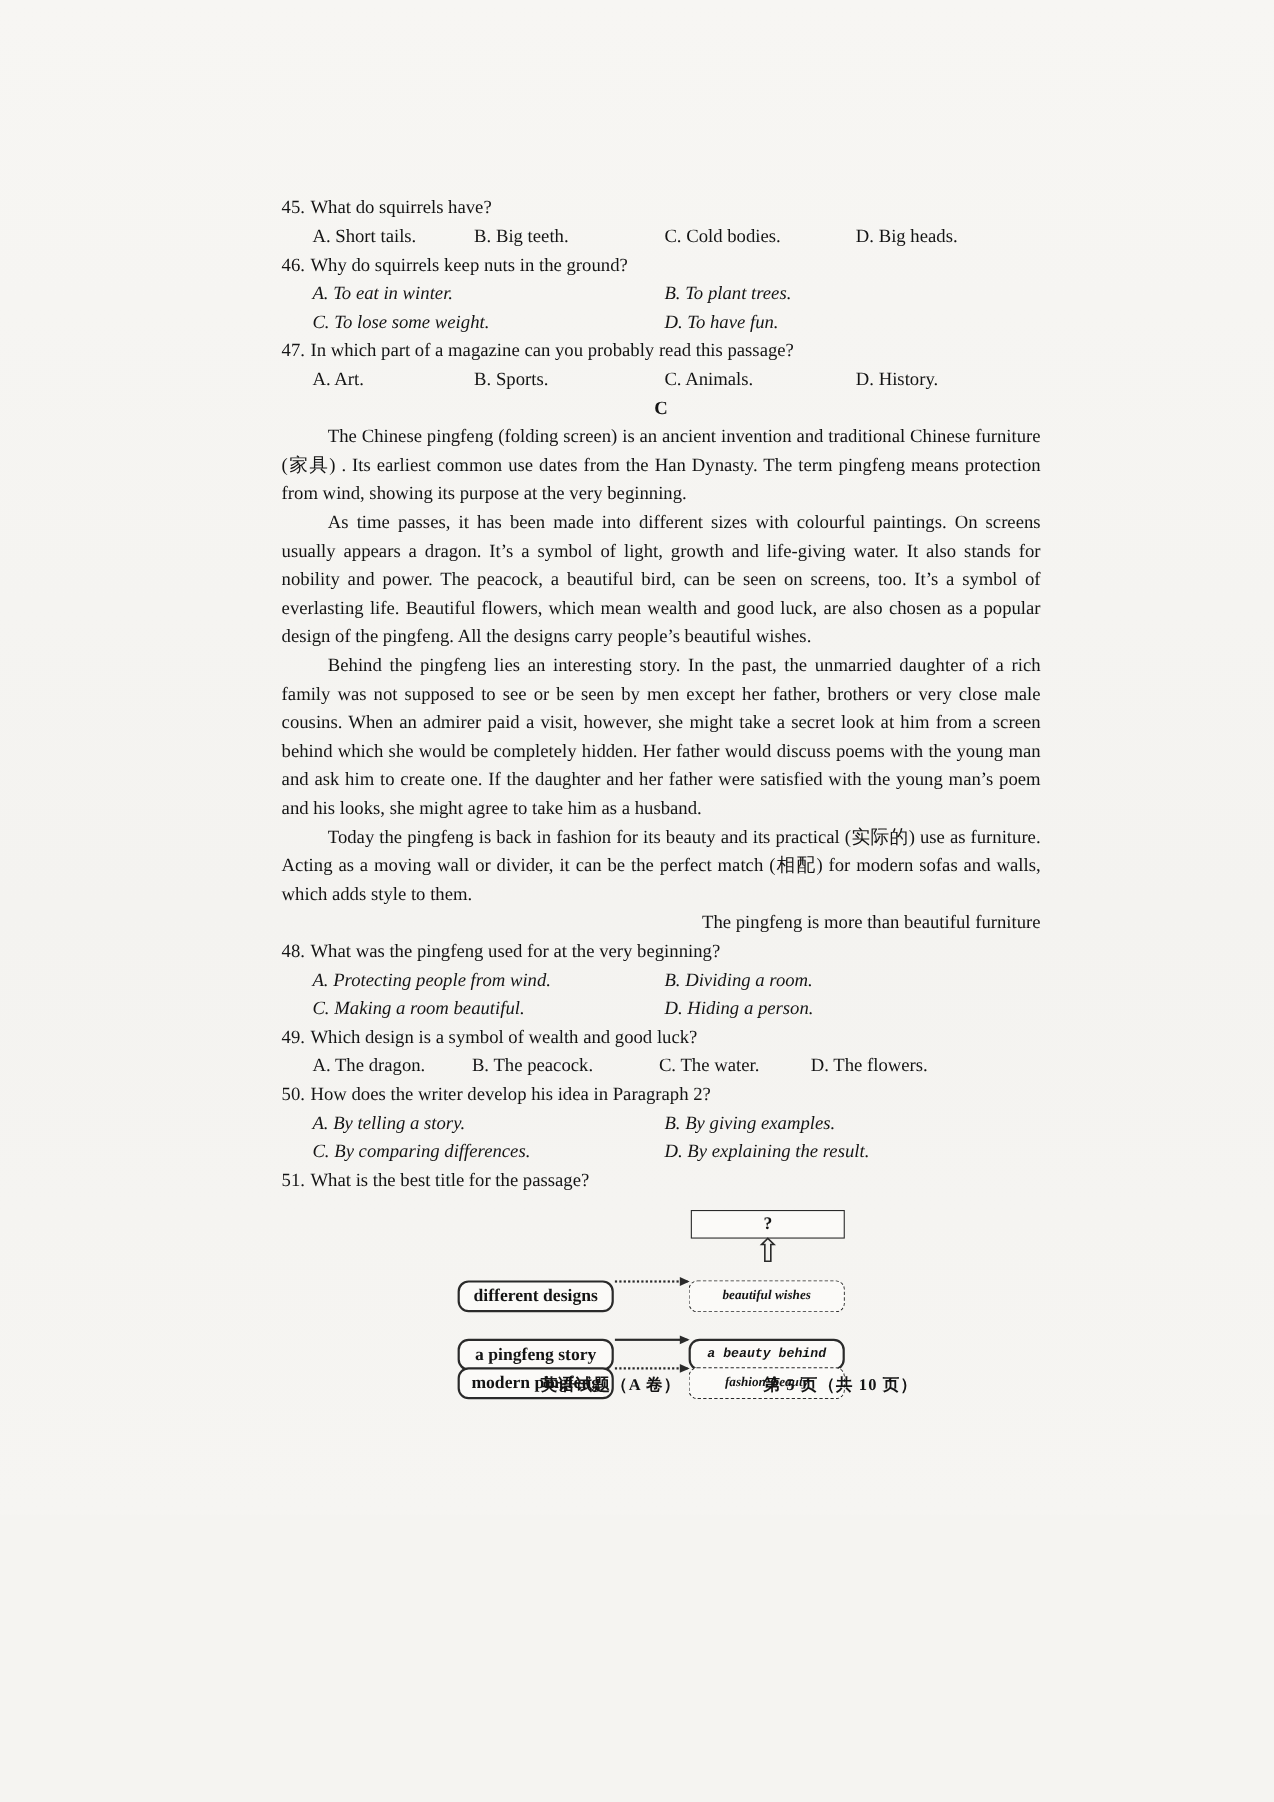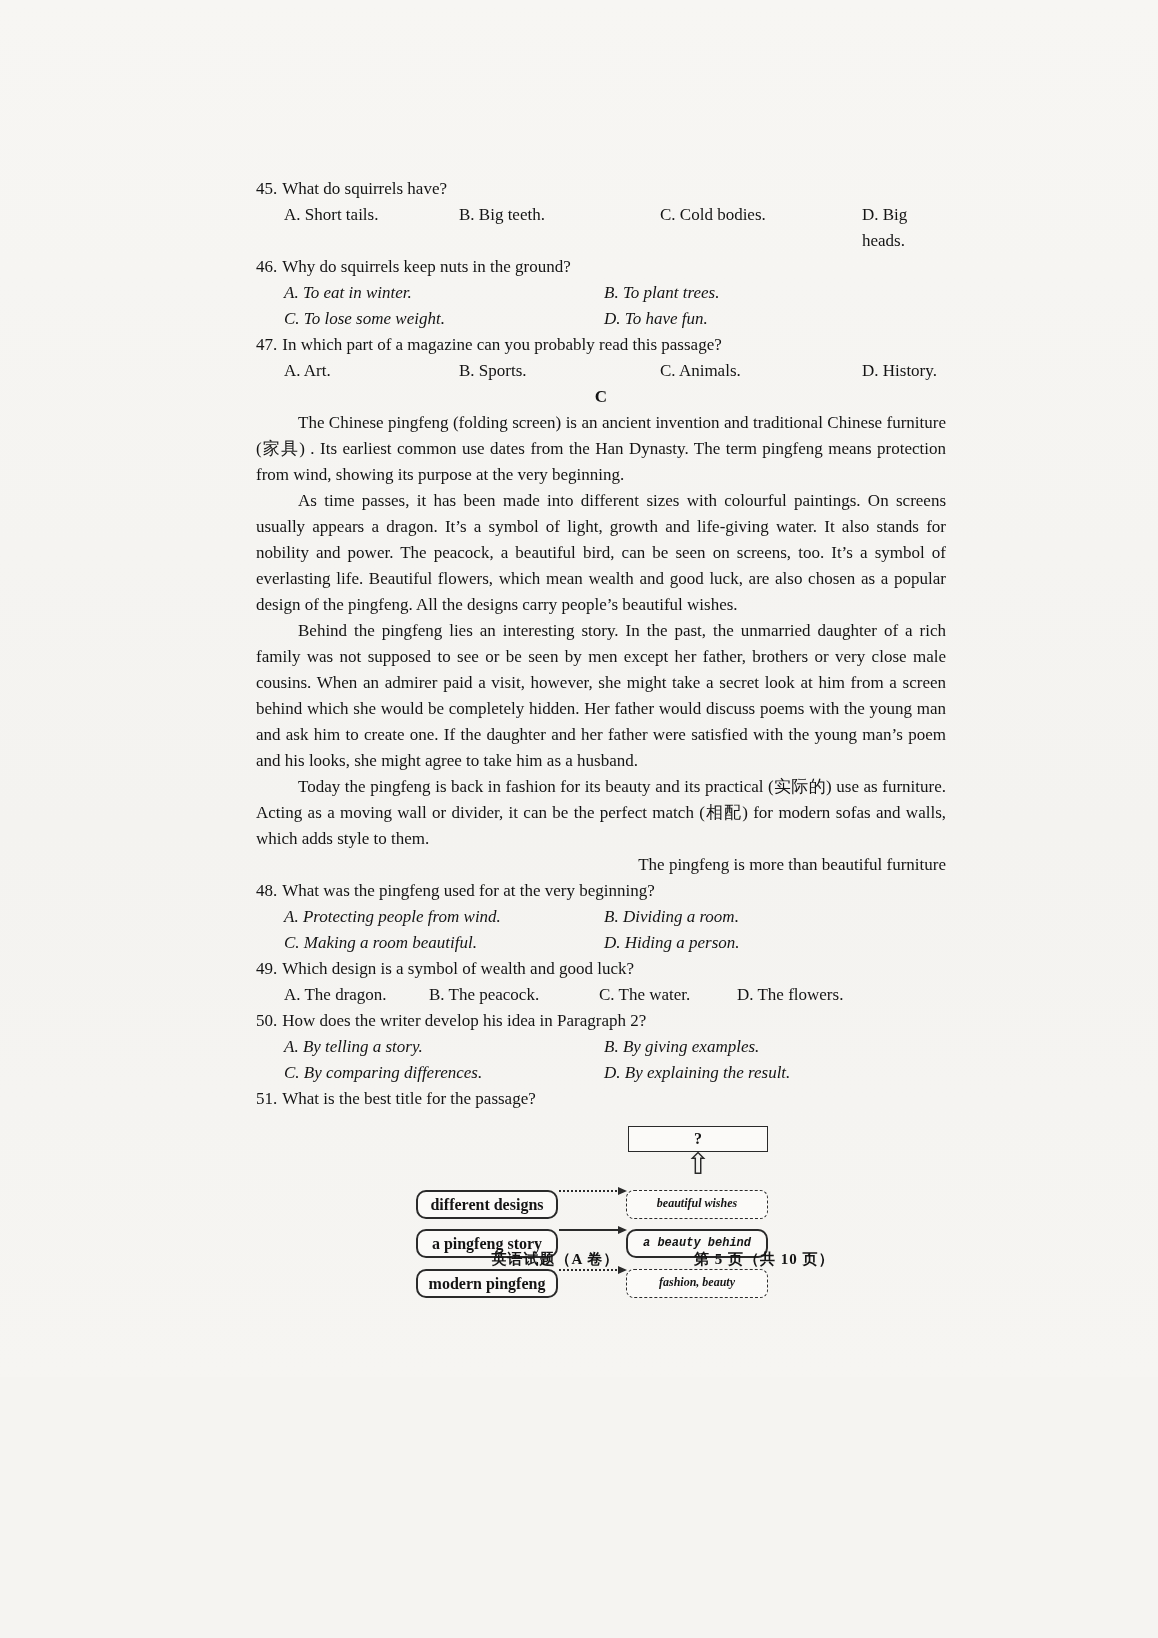--- a/index.html
+++ b/index.html
@@ -16,42 +16,42 @@
     overflow:hidden;
   }
   .content {
     position:absolute;
     left:256px; top:176px; width:690px;
     font-size:17px; line-height:26px;
   }
   .q { white-space:nowrap; }
   .qnum { margin-right:5px; }
   .opts { display:grid; margin-left:28px; }
-  .grid-4a { grid-template-columns:147px 173px 174px 1fr;gap:28px; }
+  .grid-4a { grid-template-columns:147px 173px 174px 1fr; }
   .grid-4b { grid-template-columns:145px 170px 138px 1fr; }
   .grid-2  { grid-template-columns:320px 1fr;font-style:italic; }
   .section-label { text-align:center; font-weight:bold; }
   .para { text-align:justify; text-indent:42px; }
   .para.noj { text-align:right; }
 
   
   .diagram { position:relative; height:196px; margin-top:12px; }
   .title-box {
     position:absolute; left:372px; top:2px; width:140px; height:26px;
     border:1.5px solid #2a2a2a; background:#fbfaf8;
     text-align:center; line-height:23px; font-weight:bold; font-size:16px;
   }
   .up-arrow {
     position:absolute; left:427px; top:24px; width:30px;
     font-size:30px; line-height:32px; color:#2a2a2a; text-align:center;
     font-family:"DejaVu Sans", sans-serif;
   }
   .flow-row { position:absolute; left:160px; display:flex; }
   .flow-row.r1 { top:66px; }
-  .flow-row.r2 { top:105px; }
+  .flow-row.r2 { top:119px; }
   .flow-row.r3 { top:145px; }
   .box-l {
     width:142px; height:29px;
     border:2px solid #2a2a2a; border-radius:10px; background:#fbfaf8;
     text-align:center; line-height:25px; font-weight:bold; font-size:16px;
   }
   .box-r {
     width:142px; height:29px;
     text-align:center; line-height:25px;
     font-weight:bold; font-style:italic; font-size:12px; background:#fbfaf8;

